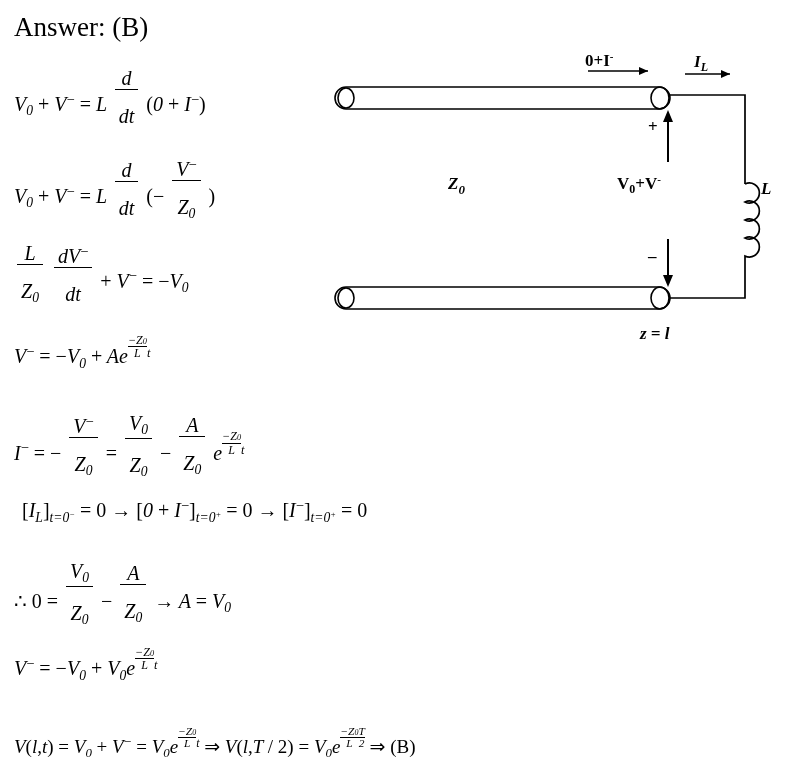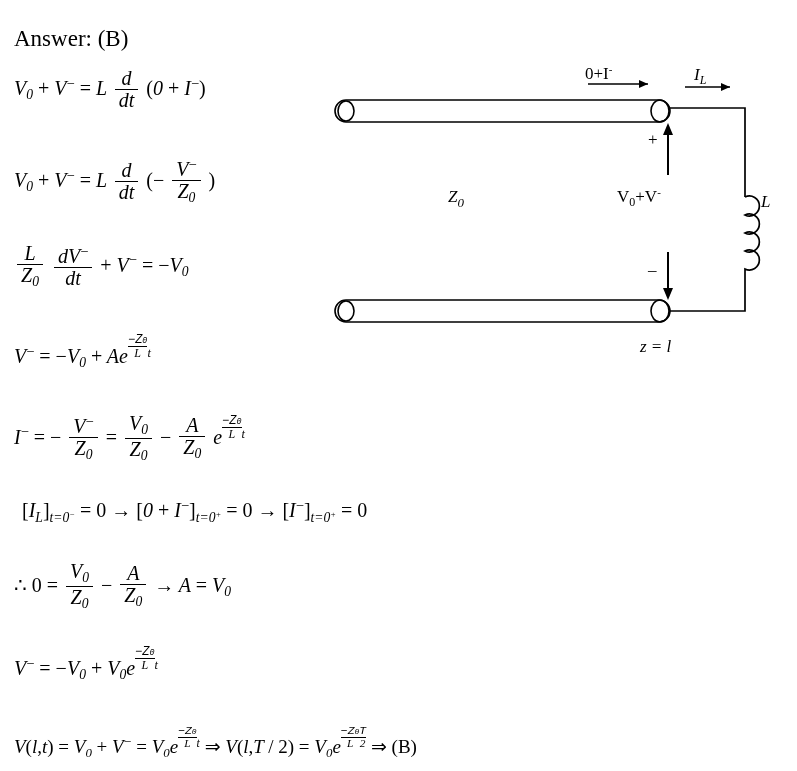--- a/index.html
+++ b/index.html
@@ -5,22 +5,22 @@
   html,body{margin:0;padding:0;}
   body{
     width:797px;height:771px;
     background:#ffffff;
     font-family:"Liberation Serif", serif;
     color:#000;
     position:relative;
     overflow:hidden;
   }
   .answer-line{
-    position:absolute;left:14px;top:26px;
-    font-size:23px;
+    position:absolute;left:14px;top:12px;
+    font-size:27px;
   }
   .math-col{
     position:absolute;left:14px;top:66px;width:330px;
   }
   .eq{
     font-family:"Liberation Serif", serif;
     font-size:20px;
     font-style:italic;
     line-height:1;
     margin-bottom:0;
@@ -40,38 +40,38 @@
   
   .frac{
     display:inline-block;
     vertical-align:middle;
     text-align:center;
     margin:0 3px;
     position:relative;
     top:-1px;
   }
   .frac .num{display:block;padding:0 4px;line-height:1.05;}
-  .frac .den{display:block;padding:0 4px;border-top:1.3px solid #000;line-height:1.05;}
+  .frac .den{display:block;padding:16px 4px;border-top:1.3px solid #000;line-height:1.05;}
   .sub{font-size:0.68em;vertical-align:-0.32em;font-style:italic;}
   .supsm{font-size:0.62em;vertical-align:0.55em;}
   .supmin{font-size:0.72em;vertical-align:0.52em;font-style:normal;}
   .nostyle{font-style:normal;}
   .expo{
     display:inline-block;
     vertical-align:0.5em;
     font-size:0.6em;
     text-align:center;
     position:relative;
   }
-  .expo .num{display:block;line-height:1.0;font-family:Liberation Mono, monospace;}
+  .expo .num{display:block;line-height:1.0;}
   .expo .den{display:block;line-height:1.0;border-top:1.1px solid #000;}
 
   
   .diagram{
-    position:absolute;left:330px;top:67px;width:455px;height:300px;
+    position:absolute;left:330px;top:54px;width:455px;height:300px;font-weight:bold;
   }
   svg{display:block;}
   .dlabel{font-family:"Liberation Serif", serif;font-size:17px;}
   .dlabel-i{font-family:"Liberation Serif", serif;font-size:17px;font-style:italic;}
 </style>
 </head>
 <body>
 
 <div class="answer-line">
   <span>Answer: (B)</span>

